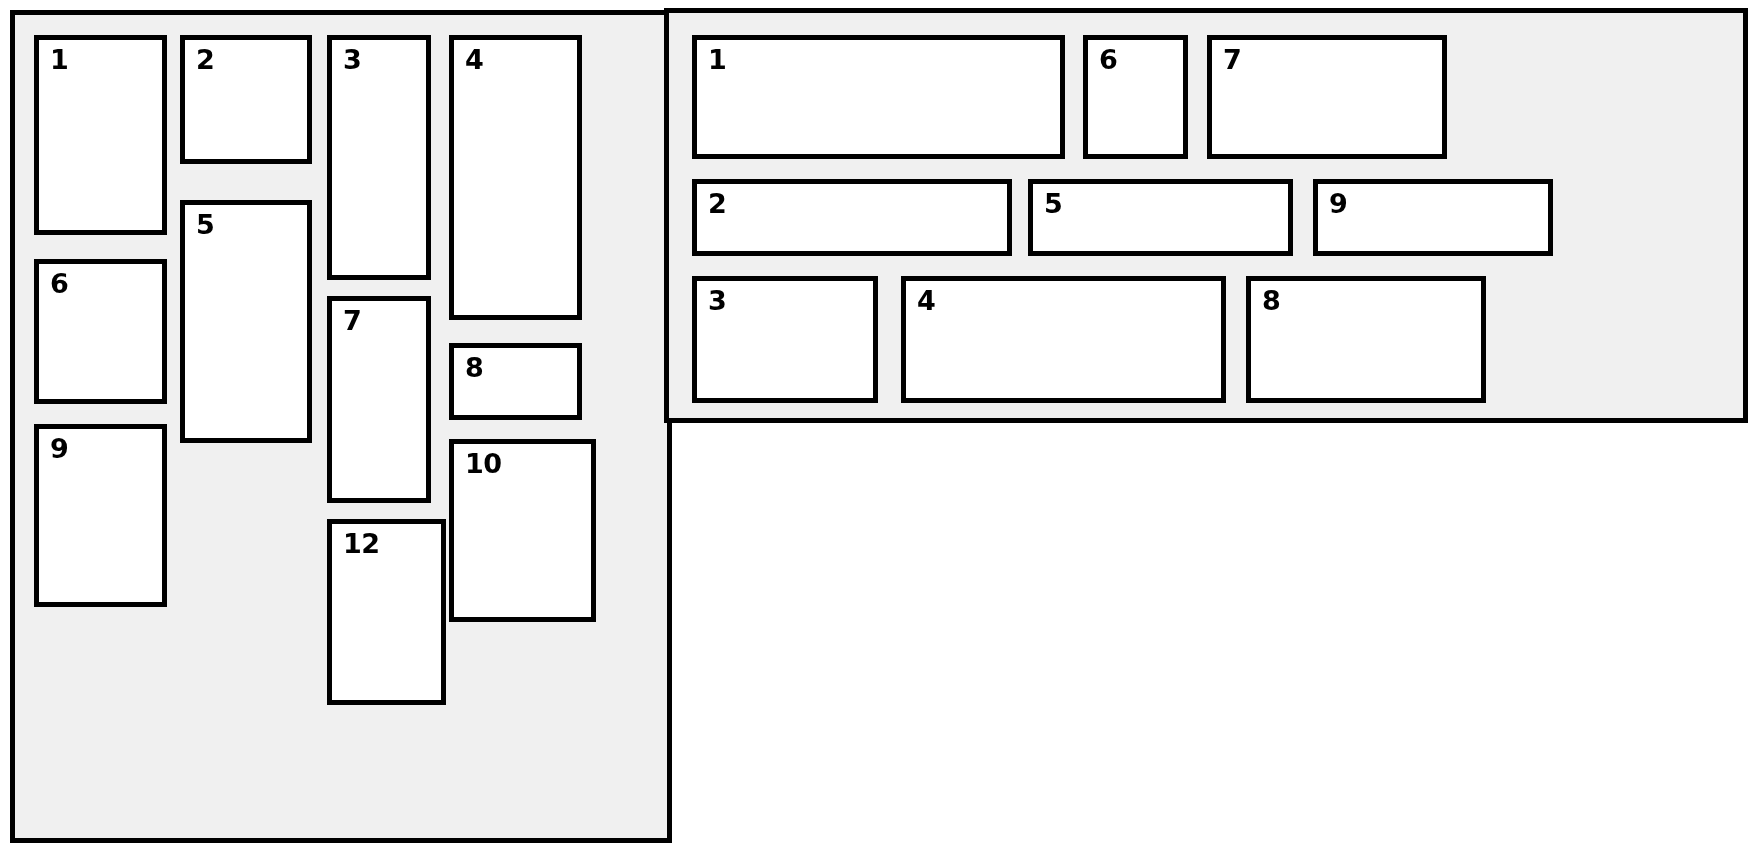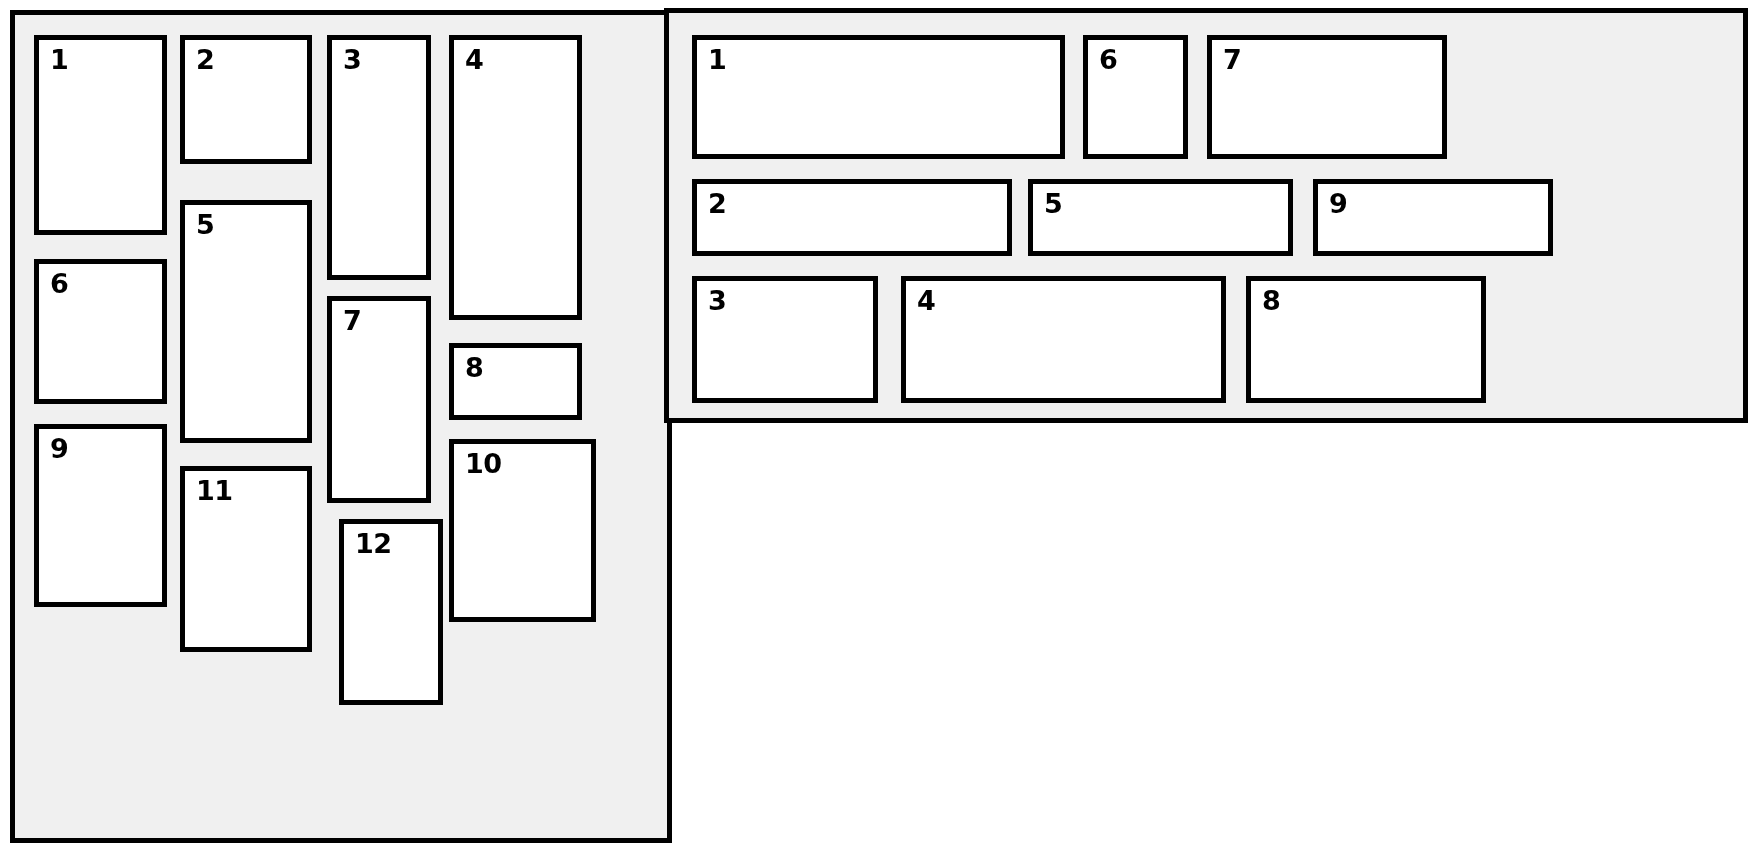--- a/index.html
+++ b/index.html
@@ -81,25 +81,22 @@
     </div>
 
     <div class="panel" style="left:19px; top:409px; width:133px; height:183px;">
       <span class="panel-number">9</span>
     </div>
 
     <div class="panel" style="left:434px; top:424px; width:147px; height:183px;">
       <span class="panel-number">10</span>
     </div>
 
-    <div class="panel" style="left:165px; top:451px; width:132px; height:186px;">
-      <span class="panel-number">11</span>
-    </div>
 
-    <div class="panel" style="left:312px; top:504px; width:104px; height:186px;margin-left:12px;">
+    <div class="panel" style="left:312px; top:504px; width:119px; height:186px;">
       <span class="panel-number">12</span>
     </div>
   </div>
 
   <div class="page" style="left:664px; top:8px; width:1084px; height:415px;">
 
     <div class="panel" style="left:23px; top:22px; width:373px; height:124px;">
       <span class="panel-number">1</span>
     </div>
 

